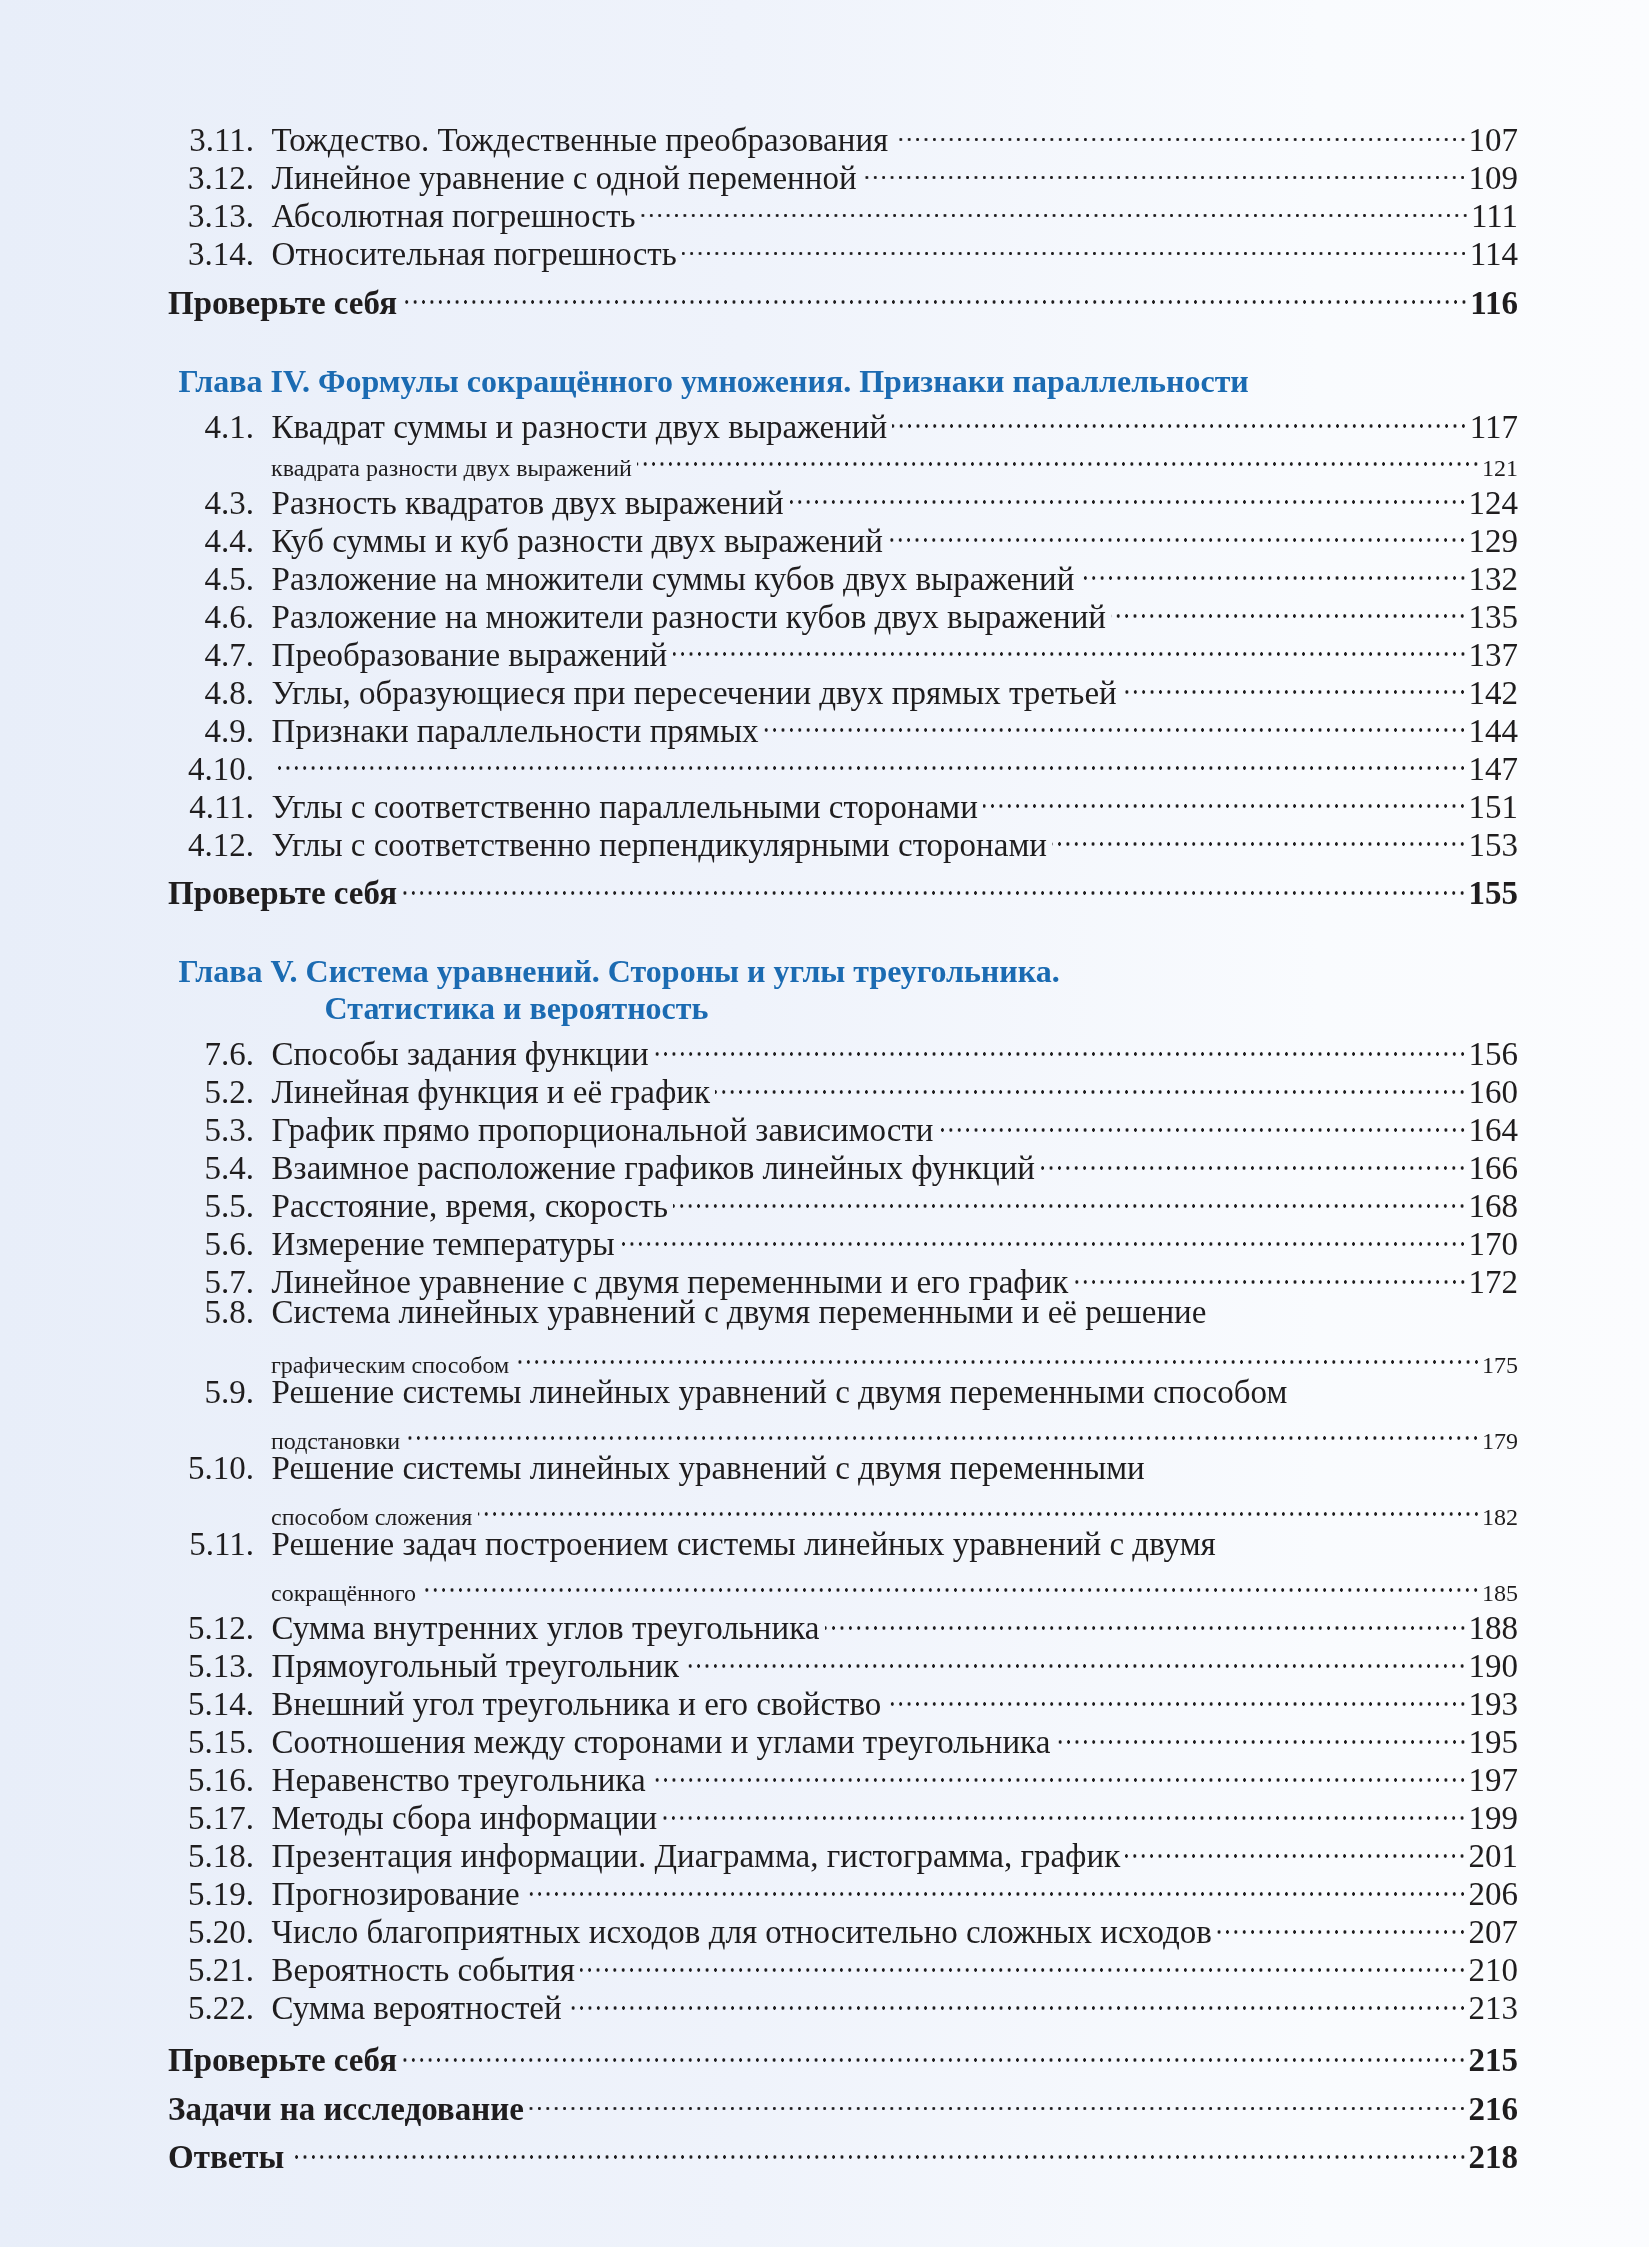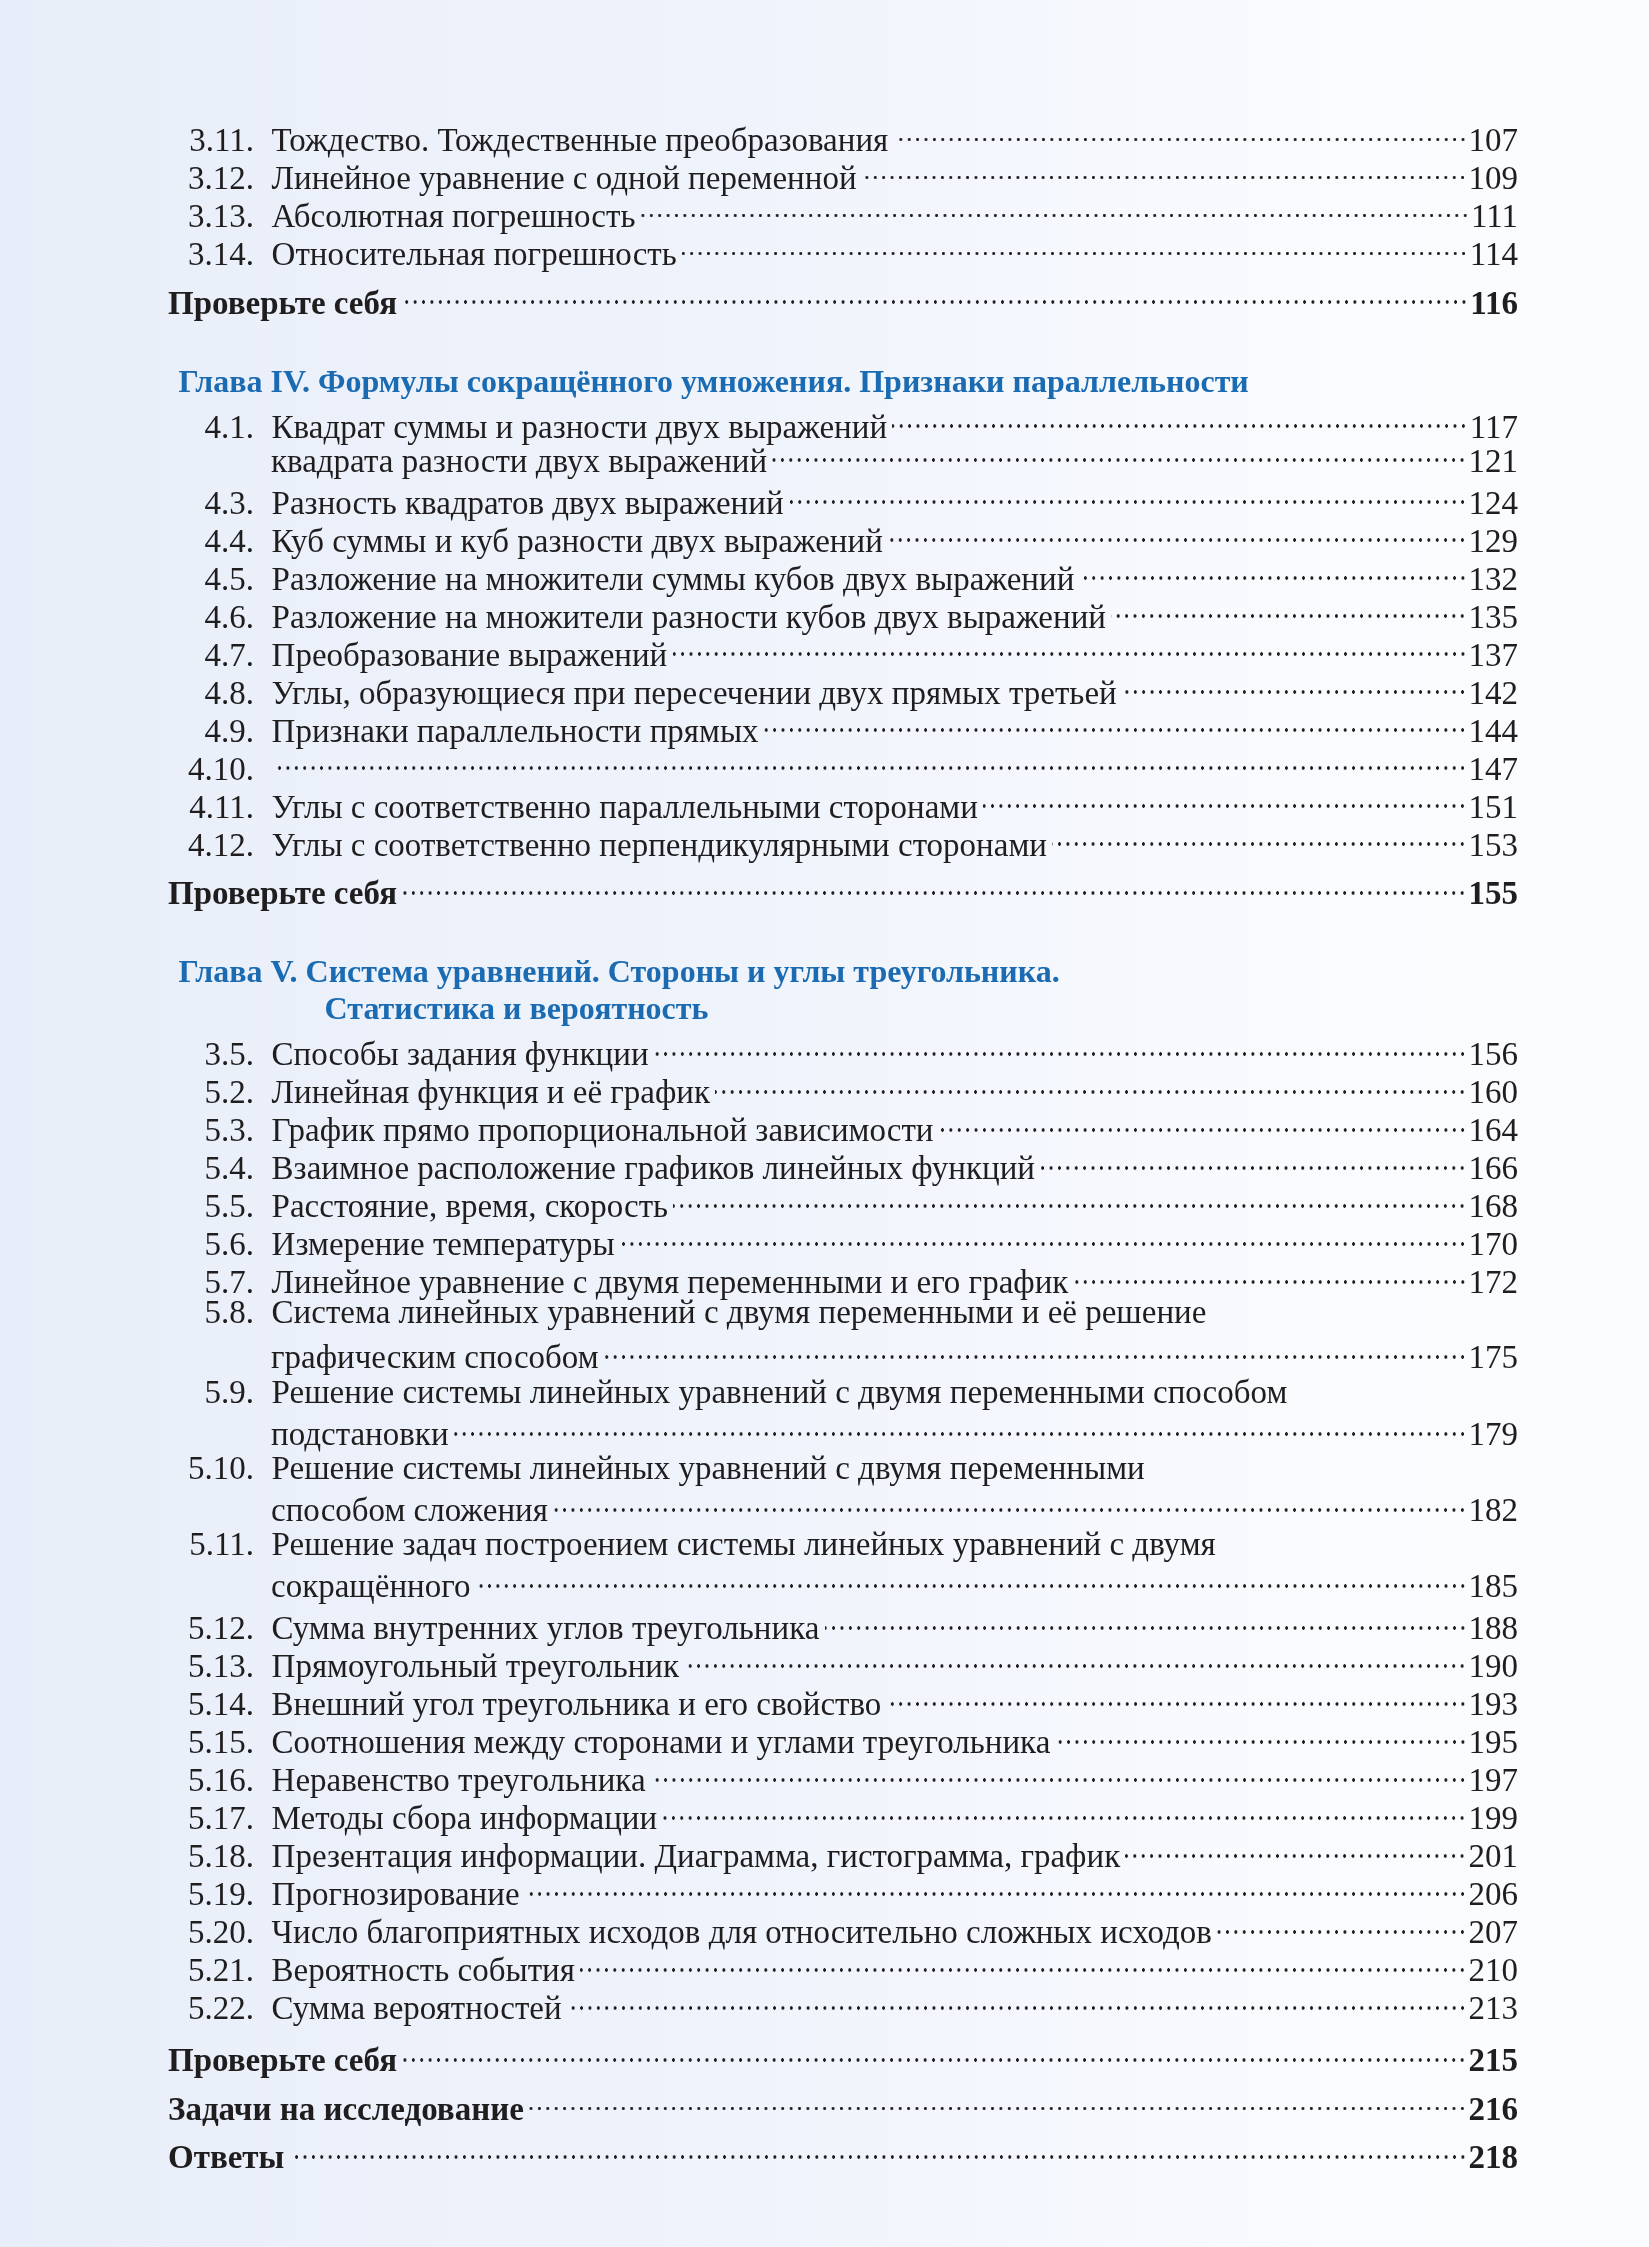--- a/index.html
+++ b/index.html
@@ -69,22 +69,22 @@
   .wrap-first {
     display: flex;
     align-items: baseline;
     font-size: 33px;
     line-height: 38px;
     height: 38px;
   }
   .wrap-first .body { display: block; }
   .cont {
     display: flex;
-    align-items: center;
-    font-size: 33px;
+    align-items: flex-start;
+    font-size: 24px;
     line-height: 38px;
     height: 38px;
     padding-left: 103px;
   }
   .cont .body { margin-left: 0; }
   .plain {
     display: flex;
     align-items: baseline;
     font-size: 33px;
     line-height: 38px;
@@ -264,21 +264,21 @@
     </div>
 
     <div class="gap-lg"></div>
 
     <div class="chapter">
       <span>Глава V. Система уравнений. Стороны и углы треугольника.</span>
       <span class="line2">Статистика и вероятность</span>
     </div>
 
     <div class="row">
-      <span class="num">3.5.</span>
+      <span class="num">7.6.</span>
       <span class="body">
           <span class="title">Способы задания функции</span>
           <span class="leader"></span>
           <span class="page-no">156</span>
         </span>
     </div>
     <div class="row">
       <span class="num">5.2.</span>
       <span class="body">
           <span class="title">Линейная функция и её график</span>

